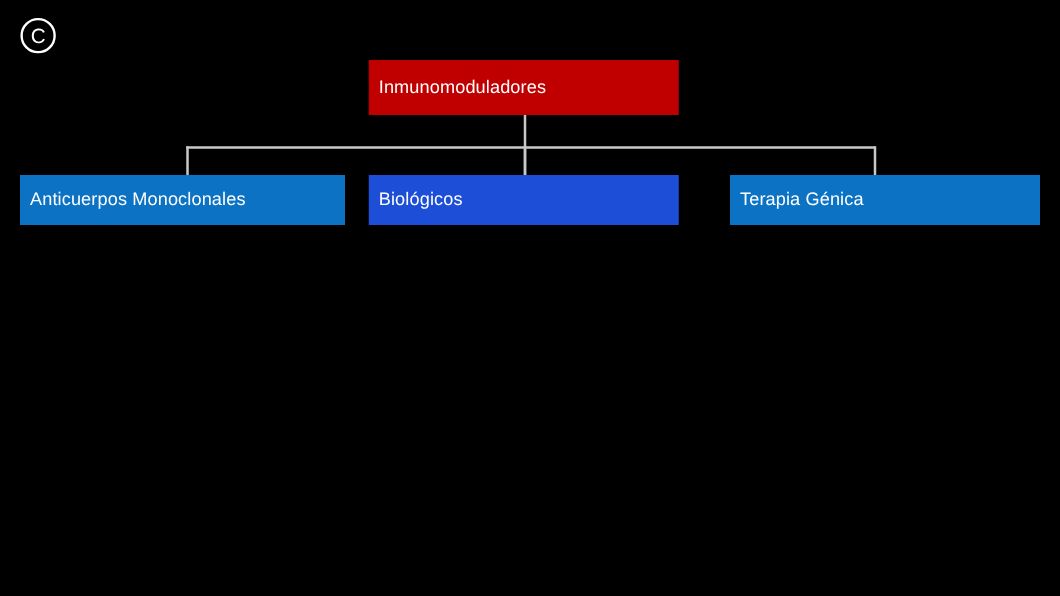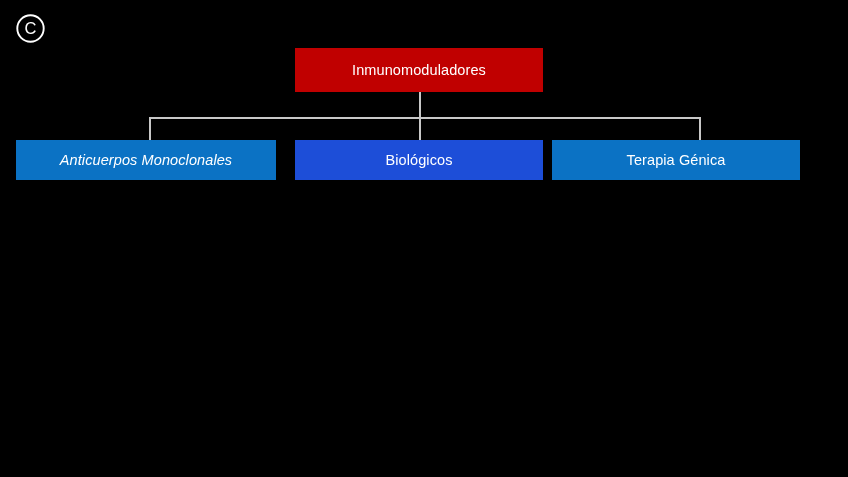--- a/index.html
+++ b/index.html
@@ -35,21 +35,20 @@
     background: #c8c8c8;
   }
   .connector.v { width: 2px; }
   .connector.h { height: 2px; }
 
   
   .node {
     position: absolute;
     display: flex;
     align-items: center;
-    justify-content: center;
     box-sizing: border-box;
     color: #ffffff;
     text-align: center;
     line-height: 1.15;
     letter-spacing: 0.1px;
     user-select: none;
   }
   .node-root {
     font-size: 14.5px;
   }
@@ -81,25 +80,25 @@
   <div class="connector v" style="left:149px; top:117px; height:23px;"></div>
 
   <div class="connector v" style="left:419px; top:117px; height:23px;"></div>
 
   <div class="connector v" style="left:699px; top:117px; height:23px;"></div>
 
   <div class="node node-root" style="left:295px; top:48px; width:248px; height:44px; background:#c00000;">
     <span class="node-label">Inmunomoduladores</span>
   </div>
 
-  <div class="node node-child" style="left:16px; top:140px; width:260px; height:40px; background:#0b72c4;font-style:italic;">
+  <div class="node node-child" style="left:16px; top:140px; width:260px; height:40px; background:#0b72c4;">
     <span class="node-label">Anticuerpos Monoclonales</span>
   </div>
 
   <div class="node node-child" style="left:295px; top:140px; width:248px; height:40px; background:#1d4ed8;">
     <span class="node-label">Biológicos</span>
   </div>
 
-  <div class="node node-child" style="left:552px; top:140px; width:248px; height:40px; background:#0b72c4;">
+  <div class="node node-child" style="left:584px; top:140px; width:248px; height:40px; background:#0b72c4;">
     <span class="node-label">Terapia Génica</span>
   </div>
 
 </div>
 
 </body></html>

